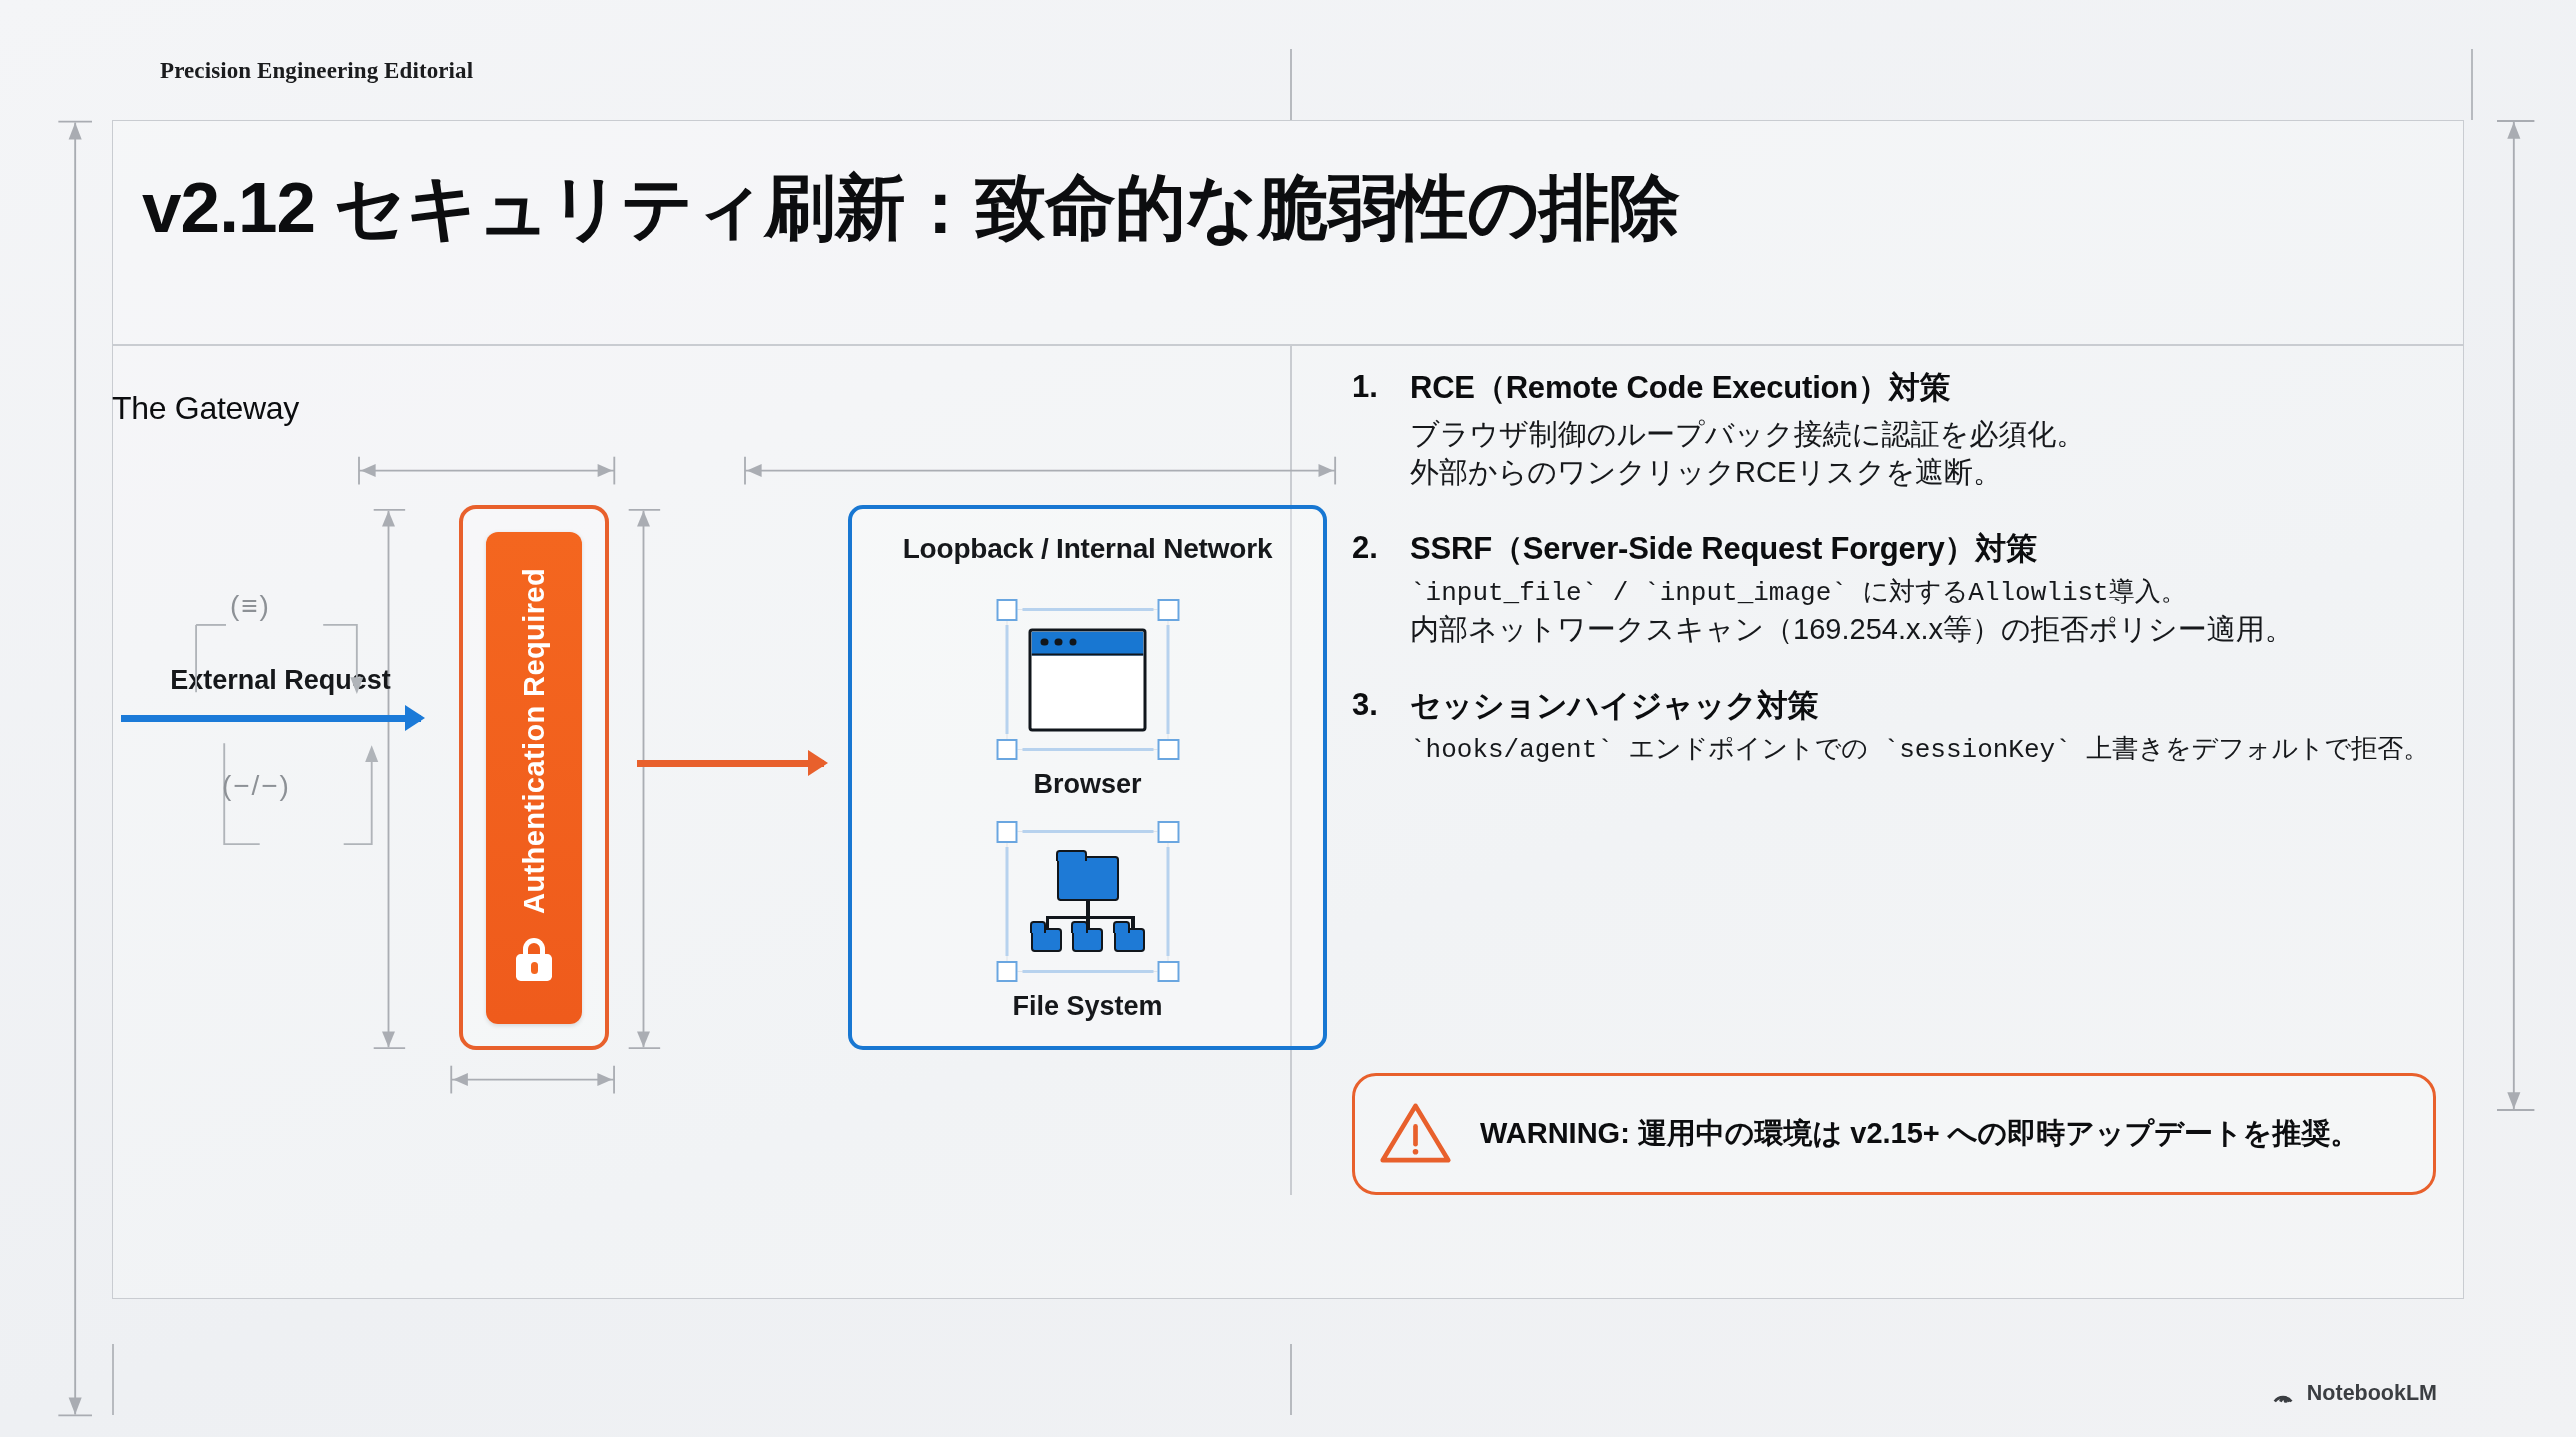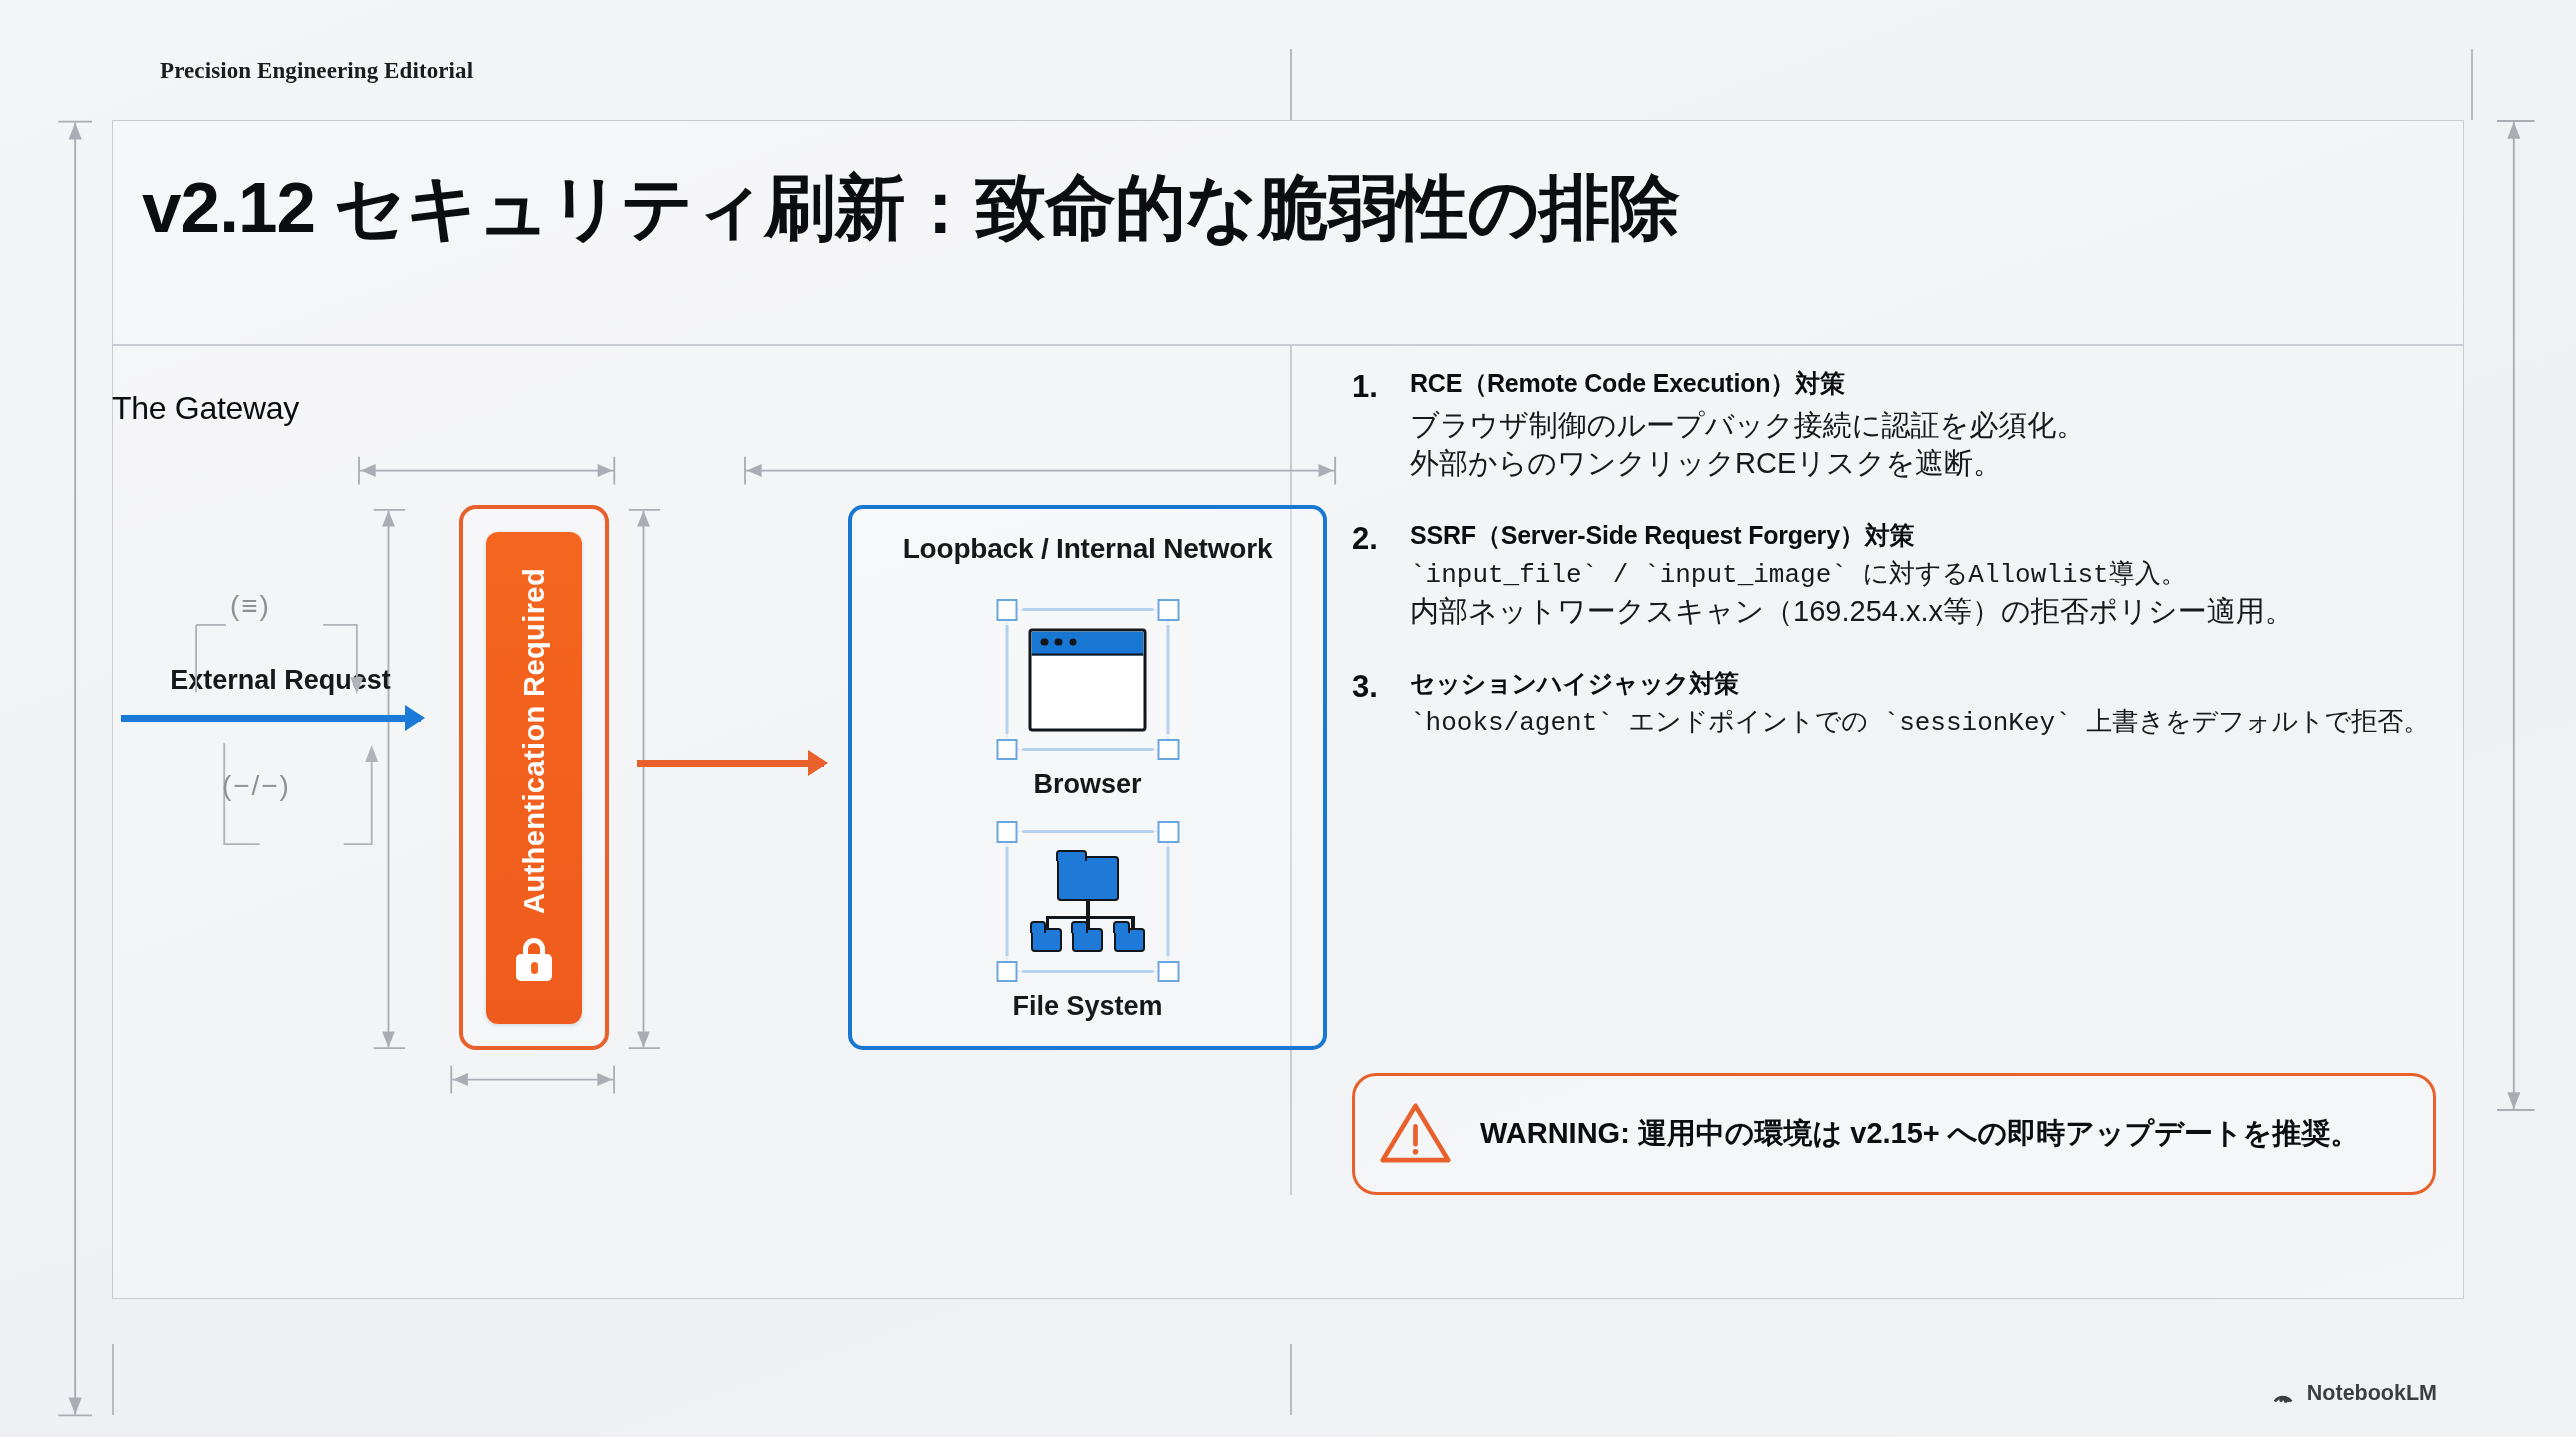--- a/index.html
+++ b/index.html
@@ -161,21 +161,21 @@
   .sketch { position: absolute; color: #8d9196; font-size: 28px; letter-spacing: 1.9px; }
   .sk-top { left: 118px; top: 223px; }
   .sk-bot { left: 110px; top: 403px; }
 
   
   .content { position: absolute; left: 1352px; top: 367px; right: 140px; bottom: 243px; }
   .olist { list-style: none; }
   .oitem { display: flex; margin-bottom: 37px; }
   .onum { width: 58px; flex: none; font-size: 31px; font-weight: 700; color: #0c0d0f; padding-top: 1.9px;}
   .obody { flex: 1; }
-  .ohead { font-size: 25px; font-weight: 700; color: #0c0d0f; letter-spacing: -0.2px; margin-bottom: 5.6px; }
+  .ohead { font-size: 31px; font-weight: 700; color: #0c0d0f; letter-spacing: -0.2px; margin-bottom: 5.6px; }
   .odesc { font-size: 29px; font-weight: 400; color: #16181b; line-height: 1.32; }
   .code { font-family: "Liberation Mono", "DejaVu Sans Mono", monospace; font-size: 26px; }
 
   .warn {
     position: absolute; left: 0; right: 0; bottom: 0;
     border: 3.7px solid #e8602c; border-radius: 24px;
     padding: 24px 28px 26px 24px;
     display: flex; align-items: center; gap: 28px;
     background: rgba(255,255,255,0.2);
   }

